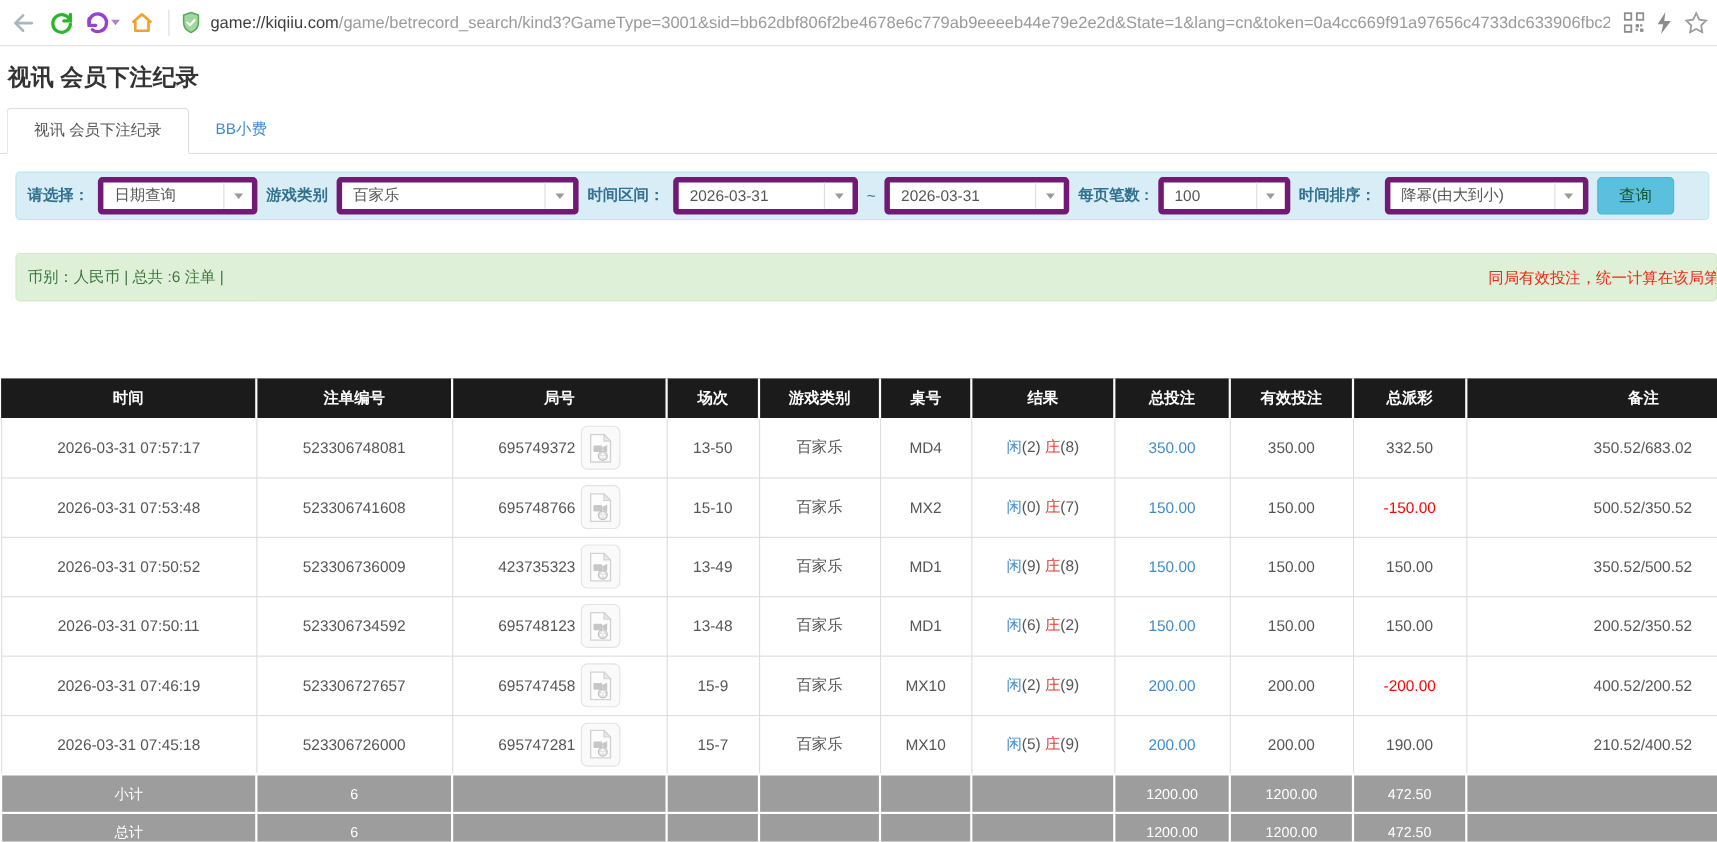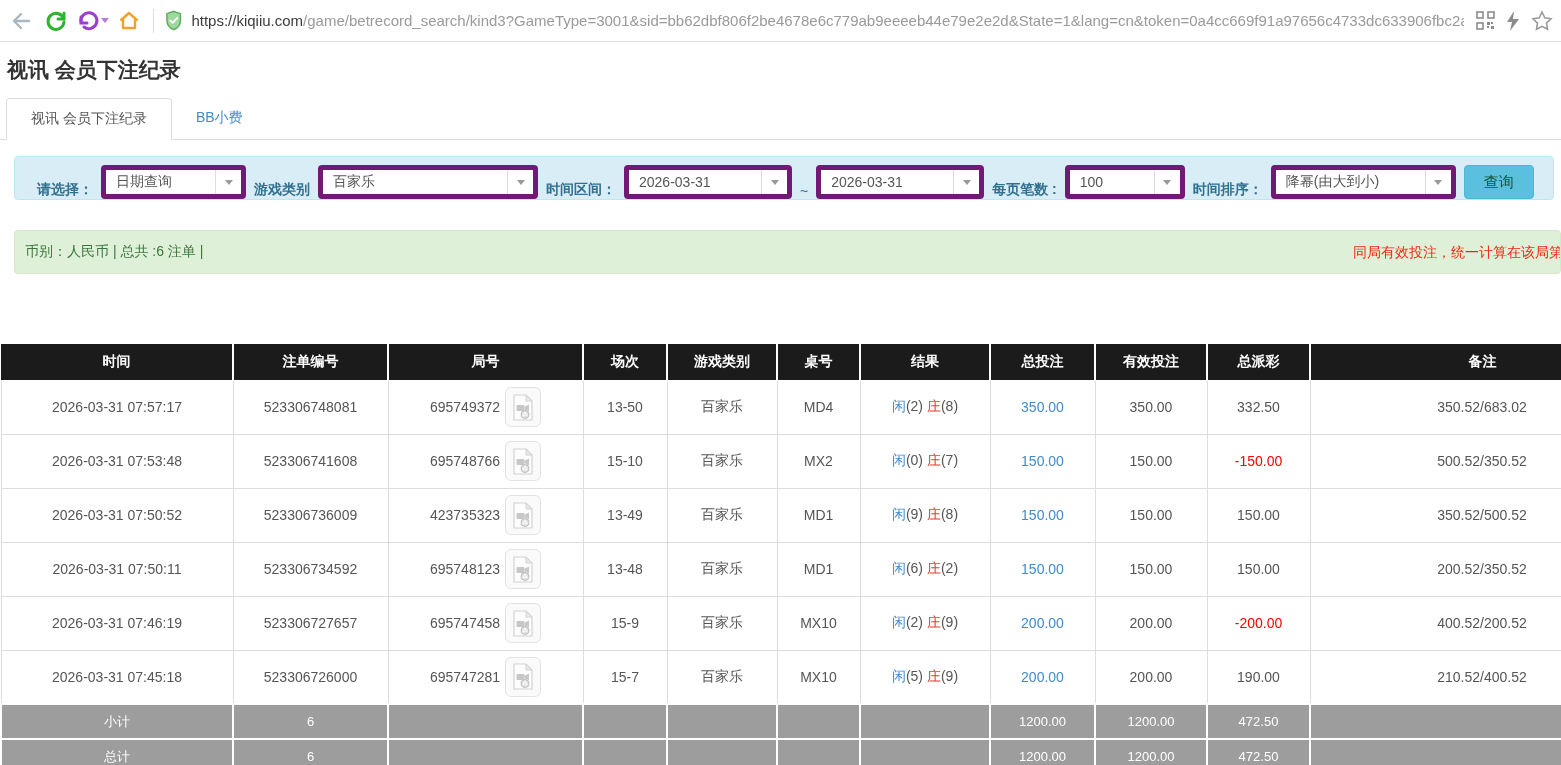--- a/index.html
+++ b/index.html
@@ -24,22 +24,22 @@
   .page-title { font-size:21px; font-weight:700; color:#333; margin:14px 0 14px 7px; }
 
   .tabs { display:flex; border-bottom:1px solid #ddd; padding-left:6px; }
   .tab { padding:11px 24px; font-size:14px; cursor:pointer; }
   .tab.active { background:#fff; border:1px solid #ddd; border-bottom:1px solid #fff;
     margin-bottom:-1px; border-radius:4px 4px 0 0; color:#555; }
   .tab.inactive { color:#428bca; }
 
   
   .filter-bar { margin:16px 0 0 14px; width:1540px; height:44px; background:#d9edf7;
-    border:1px solid #bce8f1; border-radius:4px; display:flex; align-items:flex-end;
-    gap:8px; padding:0 22px; overflow:visible; }
+    border:1px solid #bce8f1; border-radius:4px; display:flex; align-items:center;
+    gap:8px; padding:0 10px; overflow:visible; }
   .f-label { color:#31708f; font-weight:700; font-size:14px; white-space:nowrap; }
   .sel { background:#fff; border:5px solid #701a75; border-radius:4px; height:34px;
     display:flex; align-items:center; cursor:pointer; flex-shrink:0; }
   .sel-value { padding:0 10px; font-size:14px; color:#555; flex:1; white-space:nowrap; overflow:hidden; }
   .sel-arrow { width:26px; height:100%; border-left:1px solid #ddd; display:flex;
     align-items:center; justify-content:center; }
   .tri-down { width:0; height:0; border-left:4px solid transparent; border-right:4px solid transparent;
     border-top:5px solid #999; }
   .w145{width:145px} .w220{width:220px} .w168{width:168px} .w120{width:120px} .w185{width:185px}
   .tilde { color:#31708f; font-size:14px; }
@@ -57,21 +57,21 @@
 
   
   .table-wrap { margin-top:70px; }
   table { border-collapse:collapse; table-layout:fixed; width:1655px; font-size:14px; }
   thead th { background:#1b1b1b; color:#fff; font-weight:700; height:36px;
     border-right:2px solid #fdfdfd; border-bottom:1px solid #fff; }
   thead th:last-child { border-right:none; }
   tbody td { height:54px; text-align:center; color:#555; border:1px solid #ddd; background:#fff; }
   tfoot td { height:35px; text-align:center; color:#fff; background:#9d9d9d;
     border:2px solid #fff; font-size:13px; }
-  th.c0{width:232px} th.c1{width:155px} th.c2{width:195px} th.c3{width:84px}
+  th.c0{width:232px} th.c1{width:178px} th.c2{width:195px} th.c3{width:84px}
   th.c4{width:110px} th.c5{width:83px} th.c6{width:130px} th.c7{width:105px}
   th.c8{width:112px} th.c9{width:103px}
   .round-cell { display:flex; align-items:center; justify-content:center; gap:5px; }
   .video-btn { width:36px; height:40px; background:#fafafa; border:1px solid #e3e3e3;
     border-radius:6px; display:flex; align-items:center; justify-content:center; cursor:pointer; }
   .player { color:#428bca; }
   .banker { color:#e03a2f; }
   a.bet-link { color:#428bca; text-decoration:none; cursor:pointer; }
   .neg { color:#ff0000; }
 </style>
@@ -103,21 +103,21 @@
         <path d="M3.5 11.5L12 4l8.5 7.5"></path>
         <path d="M6 10v9h12v-9"></path>
       </svg>
   </div>
   <div class="nav-sep"></div>
   <div class="urlbox">
     <svg width="20" height="24" viewBox="0 0 20 24">
         <path d="M10 2l7 2.5v7c0 5-3.5 8-7 9.5-3.5-1.5-7-4.5-7-9.5v-7z" fill="#9fd89f" stroke="#58a858" stroke-width="1.4"></path>
         <path d="M6.5 11.5l2.5 2.5 4.5-5" fill="none" stroke="#fff" stroke-width="2" stroke-linecap="round" stroke-linejoin="round"></path>
       </svg>
-    <div class="url-text"><span class="url-host">https://kiqiiu.com</span><span class="url-path">/game/betrecord_search/kind3?GameType=3001&amp;sid=bb62dbf806f2be4678e6c779ab9eeeeb44e79e2e2d&amp;State=1&amp;lang=cn&amp;token=0a4cc669f91a97656c4733dc633906fbc2af8c7e</span></div>
+    <div class="url-text"><span class="url-host">game://kiqiiu.com</span><span class="url-path">/game/betrecord_search/kind3?GameType=3001&amp;sid=bb62dbf806f2be4678e6c779ab9eeeeb44e79e2e2d&amp;State=1&amp;lang=cn&amp;token=0a4cc669f91a97656c4733dc633906fbc2af8c7e</span></div>
   </div>
   <div class="url-icons">
     <svg width="19" height="19" viewBox="0 0 19 19">
         <g fill="none" stroke="#8c8c8c" stroke-width="1.6">
           <rect x="1" y="1" width="6" height="6"></rect>
           <rect x="12" y="1" width="6" height="6"></rect>
           <rect x="1" y="12" width="6" height="6"></rect>
         </g>
         <g fill="#8c8c8c">
           <rect x="11" y="11" width="3" height="3"></rect>

